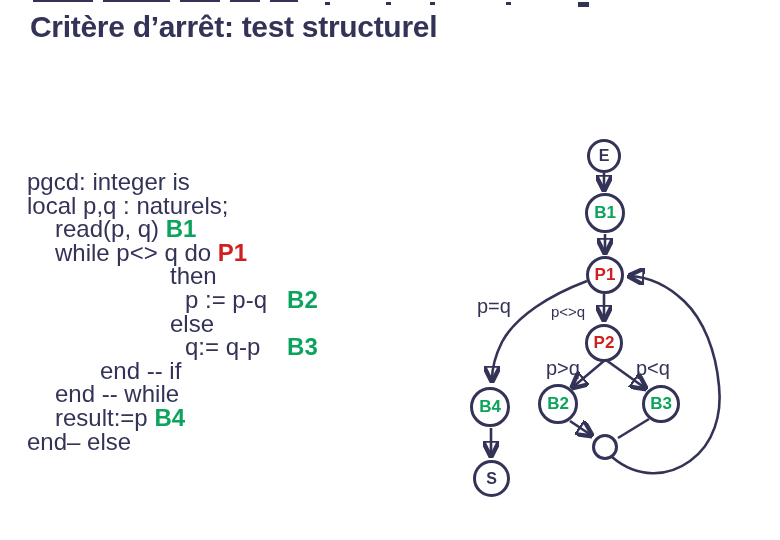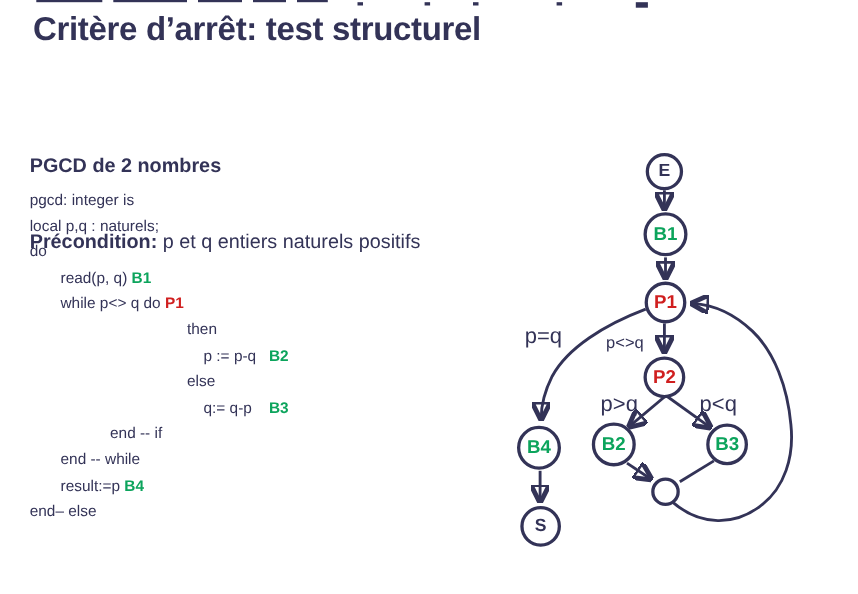--- a/index.html
+++ b/index.html
@@ -14,21 +14,21 @@
 
   
   .artifact{position:absolute;background:var(--navy);}
 
   .title{position:absolute;left:30px;top:10px;font-size:30px;font-weight:bold;
          letter-spacing:-0.3px;white-space:nowrap;}
 
   .intro{position:absolute;left:27px;top:93px;font-size:18px;line-height:23px;white-space:pre;}
   .intro .b{font-weight:bold;}
 
-  .code{position:absolute;left:27px;top:170px;font-size:14px;line-height:23.6px;}
+  .code{position:absolute;left:27px;top:170px;font-size:24px;line-height:23.6px;}
   .cl{white-space:pre;}
   .i0{padding-left:0;} .i1{padding-left:28px;} .i2{padding-left:73px;}
   .i3{padding-left:143px;} .i4{padding-left:158px;}
   .lbl{font-weight:bold;}
   .green{color:var(--green);} .red{color:var(--red);} .navy{color:var(--navy);}
 
   svg.edges{position:absolute;left:0;top:0;}
   svg.edges path, svg.edges line{stroke:var(--navy);stroke-width:2.6;fill:none;}
 
   .node{position:absolute;border:3.5px solid var(--navy);border-radius:50%;background:#fff;
@@ -63,29 +63,24 @@
     <span class="artifact" style="left:270px;top:0;width:28px;height:2px;"></span>
     <span class="artifact" style="left:325px;top:2px;width:5px;height:3px;"></span>
     <span class="artifact" style="left:386px;top:2px;width:5px;height:3px;"></span>
     <span class="artifact" style="left:430px;top:2px;width:5px;height:3px;"></span>
     <span class="artifact" style="left:506px;top:2px;width:5px;height:3px;"></span>
     <span class="artifact" style="left:578px;top:2px;width:11px;height:5px;"></span>
   </div>
 
   <h1 class="title">Critère d’arrêt: test structurel</h1>
 
-  <div class="intro">
-    <div class="b">PGCD de 2 nombres</div>
-    <div><span class="b">Précondition:</span><span> p et q entiers naturels positifs</span></div>
-  </div>
 
   <div class="code">
     <div class="cl i0"><span>pgcd: integer is</span></div>
     <div class="cl i0"><span>local p,q : naturels;</span></div>
-    <div class="cl i0"><span>do</span></div>
     <div class="cl i1"><span>read(p, q) </span><span class="lbl green">B1</span></div>
     <div class="cl i1"><span>while p&lt;&gt; q do </span><span class="lbl red">P1</span></div>
     <div class="cl i3"><span>then</span></div>
     <div class="cl i4"><span>p := p-q   </span><span class="lbl green">B2</span></div>
     <div class="cl i3"><span>else</span></div>
     <div class="cl i4"><span>q:= q-p    </span><span class="lbl green">B3</span></div>
     <div class="cl i2"><span>end -- if</span></div>
     <div class="cl i1"><span>end -- while</span></div>
     <div class="cl i1"><span>result:=p </span><span class="lbl green">B4</span></div>
     <div class="cl i0"><span>end– else</span></div>

